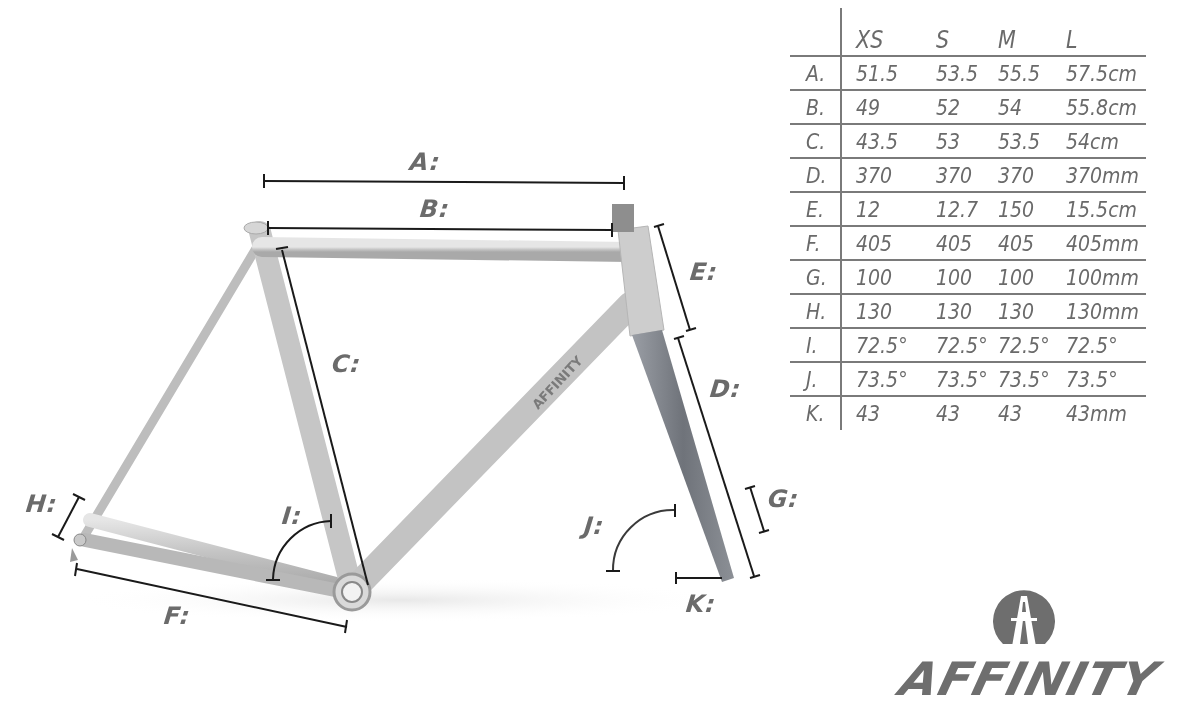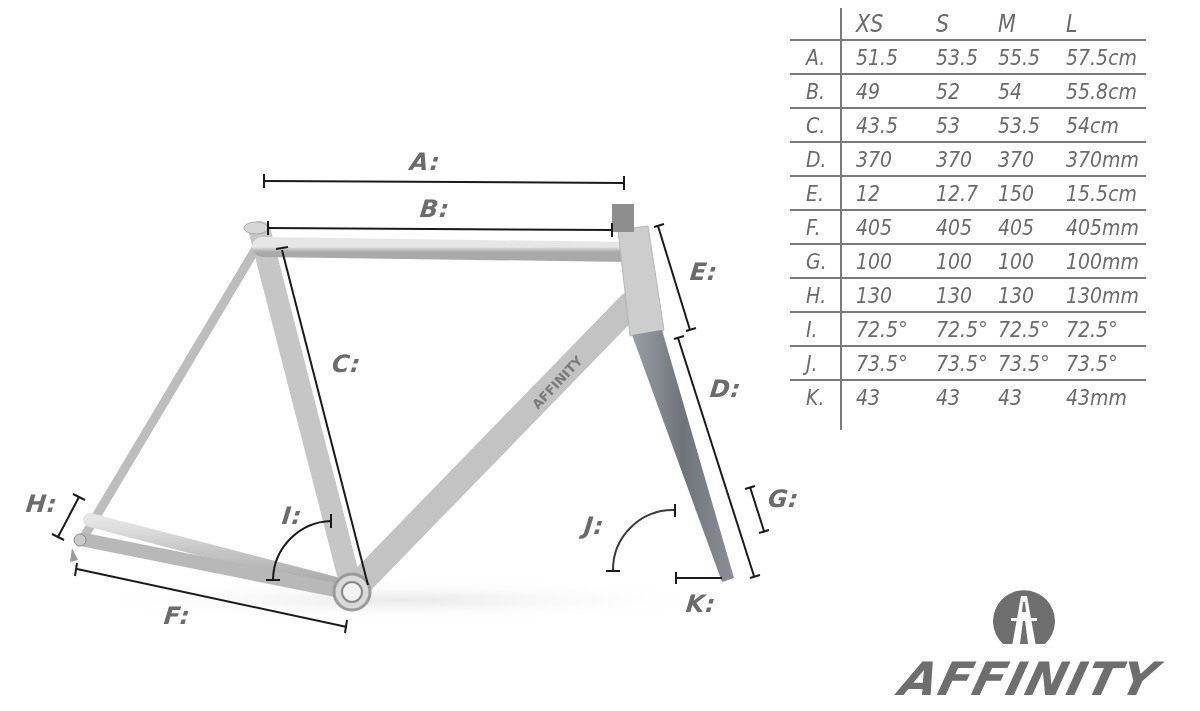--- a/index.html
+++ b/index.html
@@ -1,20 +1,20 @@
 <!DOCTYPE html>
 <html><head>
 <meta charset="utf-8">
 <style>
   html, body { margin: 0; padding: 0; background: #ffffff; }
   body { width: 1200px; height: 711px; position: relative; overflow: hidden; font-family: "DejaVu Sans", sans-serif; }
   .diagram { position: absolute; left: 0; top: 0; width: 1200px; height: 711px; }
   .lbl { position: absolute; font-family: "DejaVu Sans", sans-serif; font-weight: bold; font-style: italic; color: #6b6b6b; font-size: 24px; letter-spacing: 1px; transform: skewX(-6deg); }
   
-  .geo-table { position: absolute; left: 790px; top: 8px; width: 356px; }
+  .geo-table { position: absolute; left: 790px; top: 24px; width: 356px; }
   .geo-row { position: relative; height: 34px; border-bottom: 2px solid #7a7a7a; box-sizing: border-box; }
   .geo-row.head { height: 33px; }
   .geo-row.last { border-bottom: none; }
   .cell { position: absolute; top: 4px; font-family: "DejaVu Sans", sans-serif; font-style: italic; color: #6a6a6a; font-size: 22px; transform: scaleX(0.86); transform-origin: left center; white-space: nowrap; }
   .cell.rowlbl { left: 16px; }
   .cell.c0 { left: 66px; }
   .cell.c1 { left: 146px; }
   .cell.c2 { left: 208px; }
   .cell.c3 { left: 276px; }
   .head .cell { font-size: 24px; top: 2px; }

